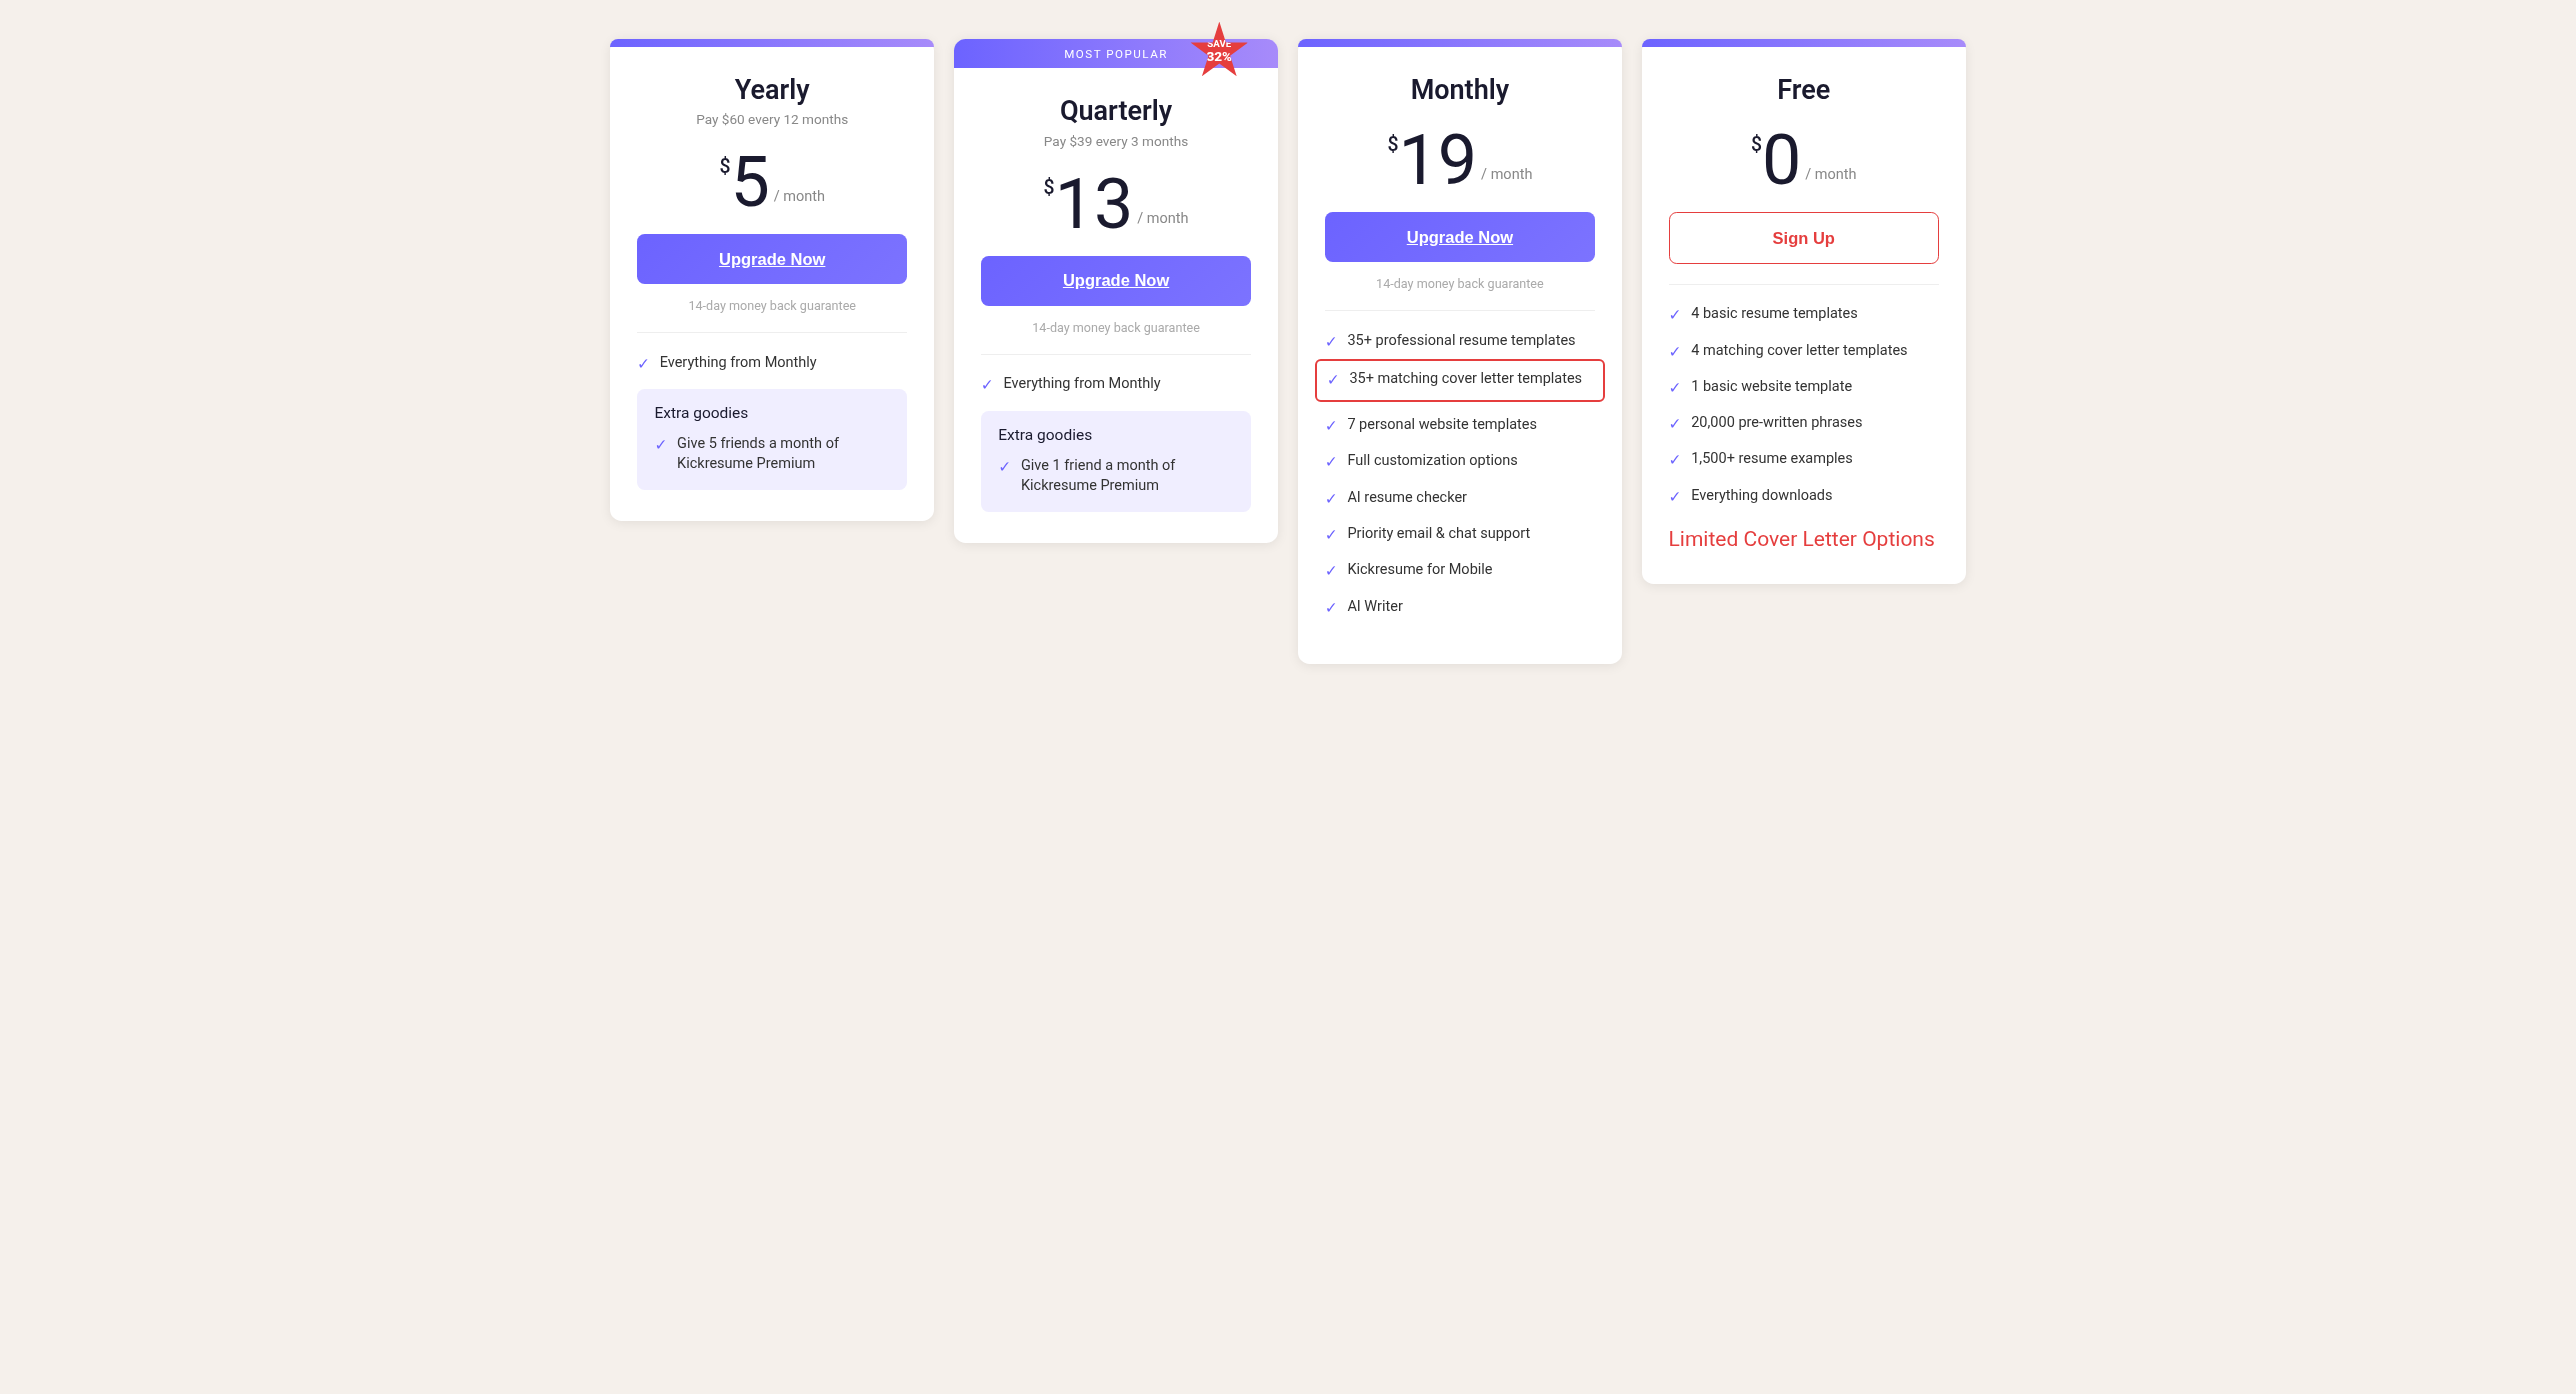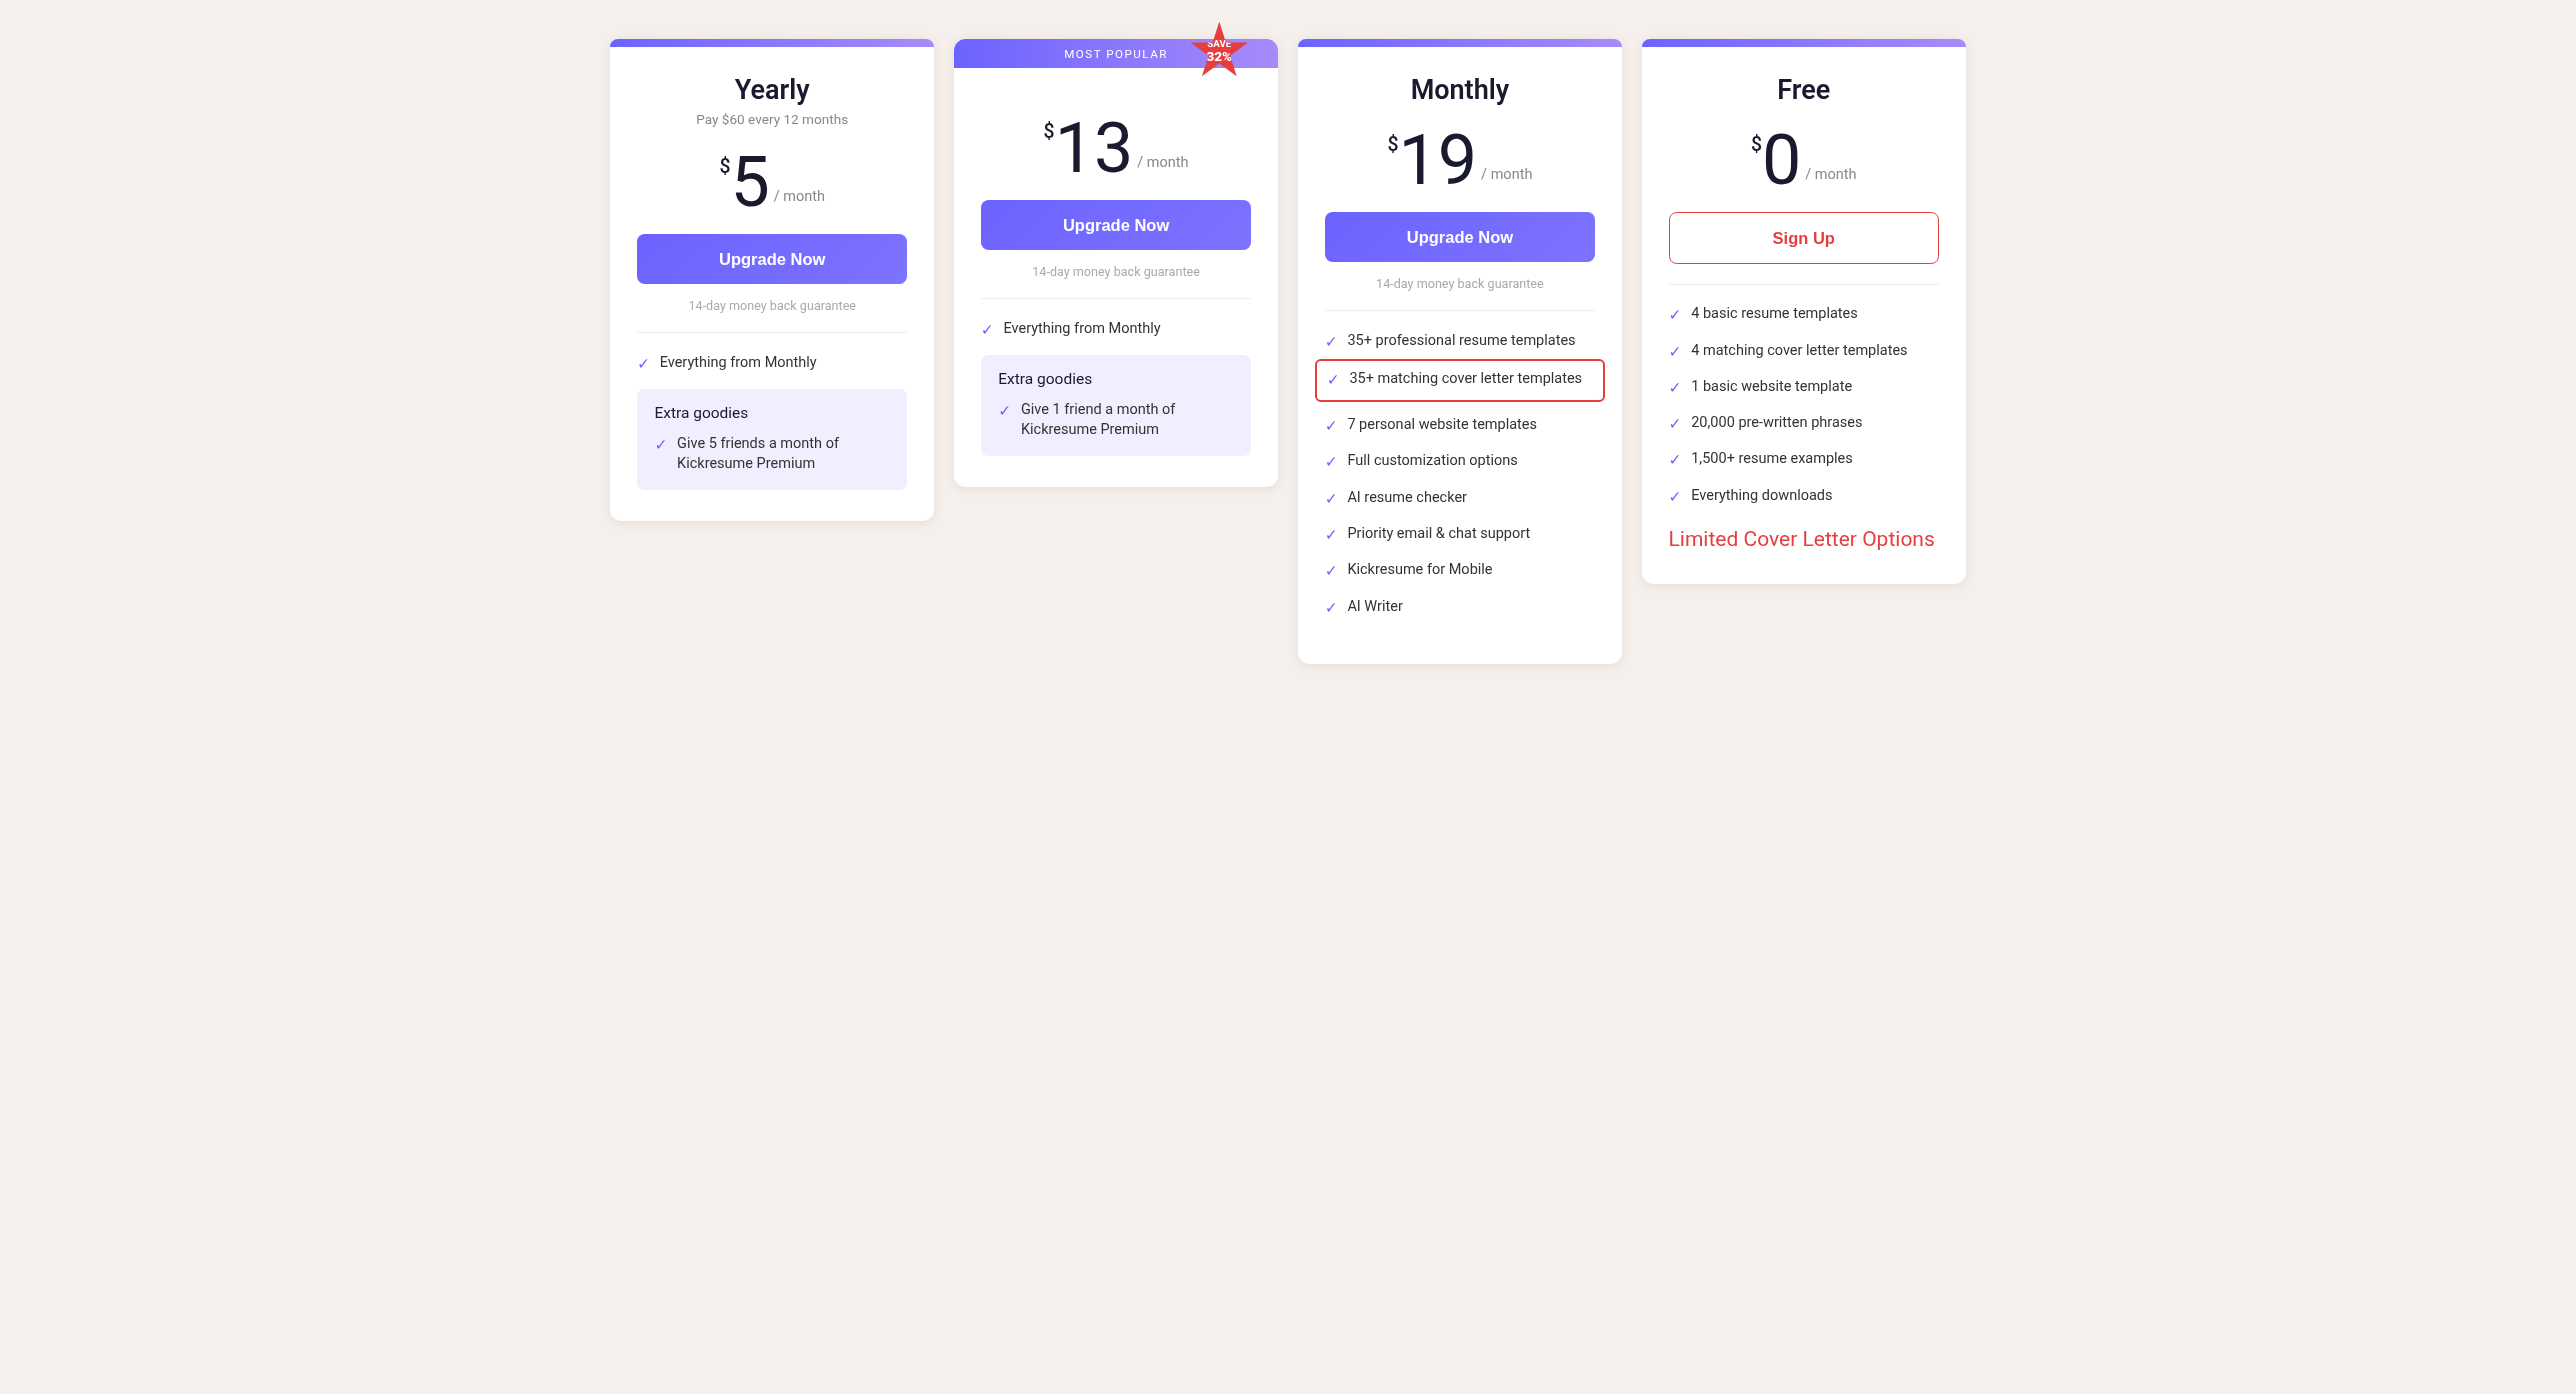--- a/index.html
+++ b/index.html
@@ -80,20 +80,21 @@
       padding: 15.5px;
       background: linear-gradient(135deg, #6c63ff, #7c73ff);
       color: #fff;
       border: none;
       border-radius: 7.7px;
       font-size: 16.5px;
       font-weight: 600;
       cursor: pointer;
       text-align: center;
       margin-bottom: 13.6px;
+      text-decoration: underline;
     }
     .signup-btn {
       display: block;
       width: 100%;
       padding: 15.5px;
       background: #fff;
       color: #e53e3e;
       border: 1.9px solid #e53e3e;
       border-radius: 7.7px;
       font-size: 16.5px;
@@ -242,20 +243,24 @@
         </div>
       </div>
     </div>
     <div class="plan-card">
       <div class="most-popular-banner">MOST POPULAR</div>
       <div class="save-badge">
           <span class="save-badge-text">SAVE</span>
           <span class="save-badge-pct">32%</span>
         </div>
       <div class="plan-card-inner">
+        <div class="plan-header">
+      <div class="plan-name">Quarterly</div>
+          <div class="plan-billing">Pay $39 every 3 months</div>
+        </div>
         <div class="plan-price-row">
       <span class="price-currency">$</span>
       <span class="price-amount">13</span>
       <span class="price-period">/ month</span>
     </div>
         <button class="upgrade-btn">Upgrade Now</button>
         <div class="money-back">14-day money back guarantee</div>
         <hr class="divider">
         <ul class="features-list">
           <li>

